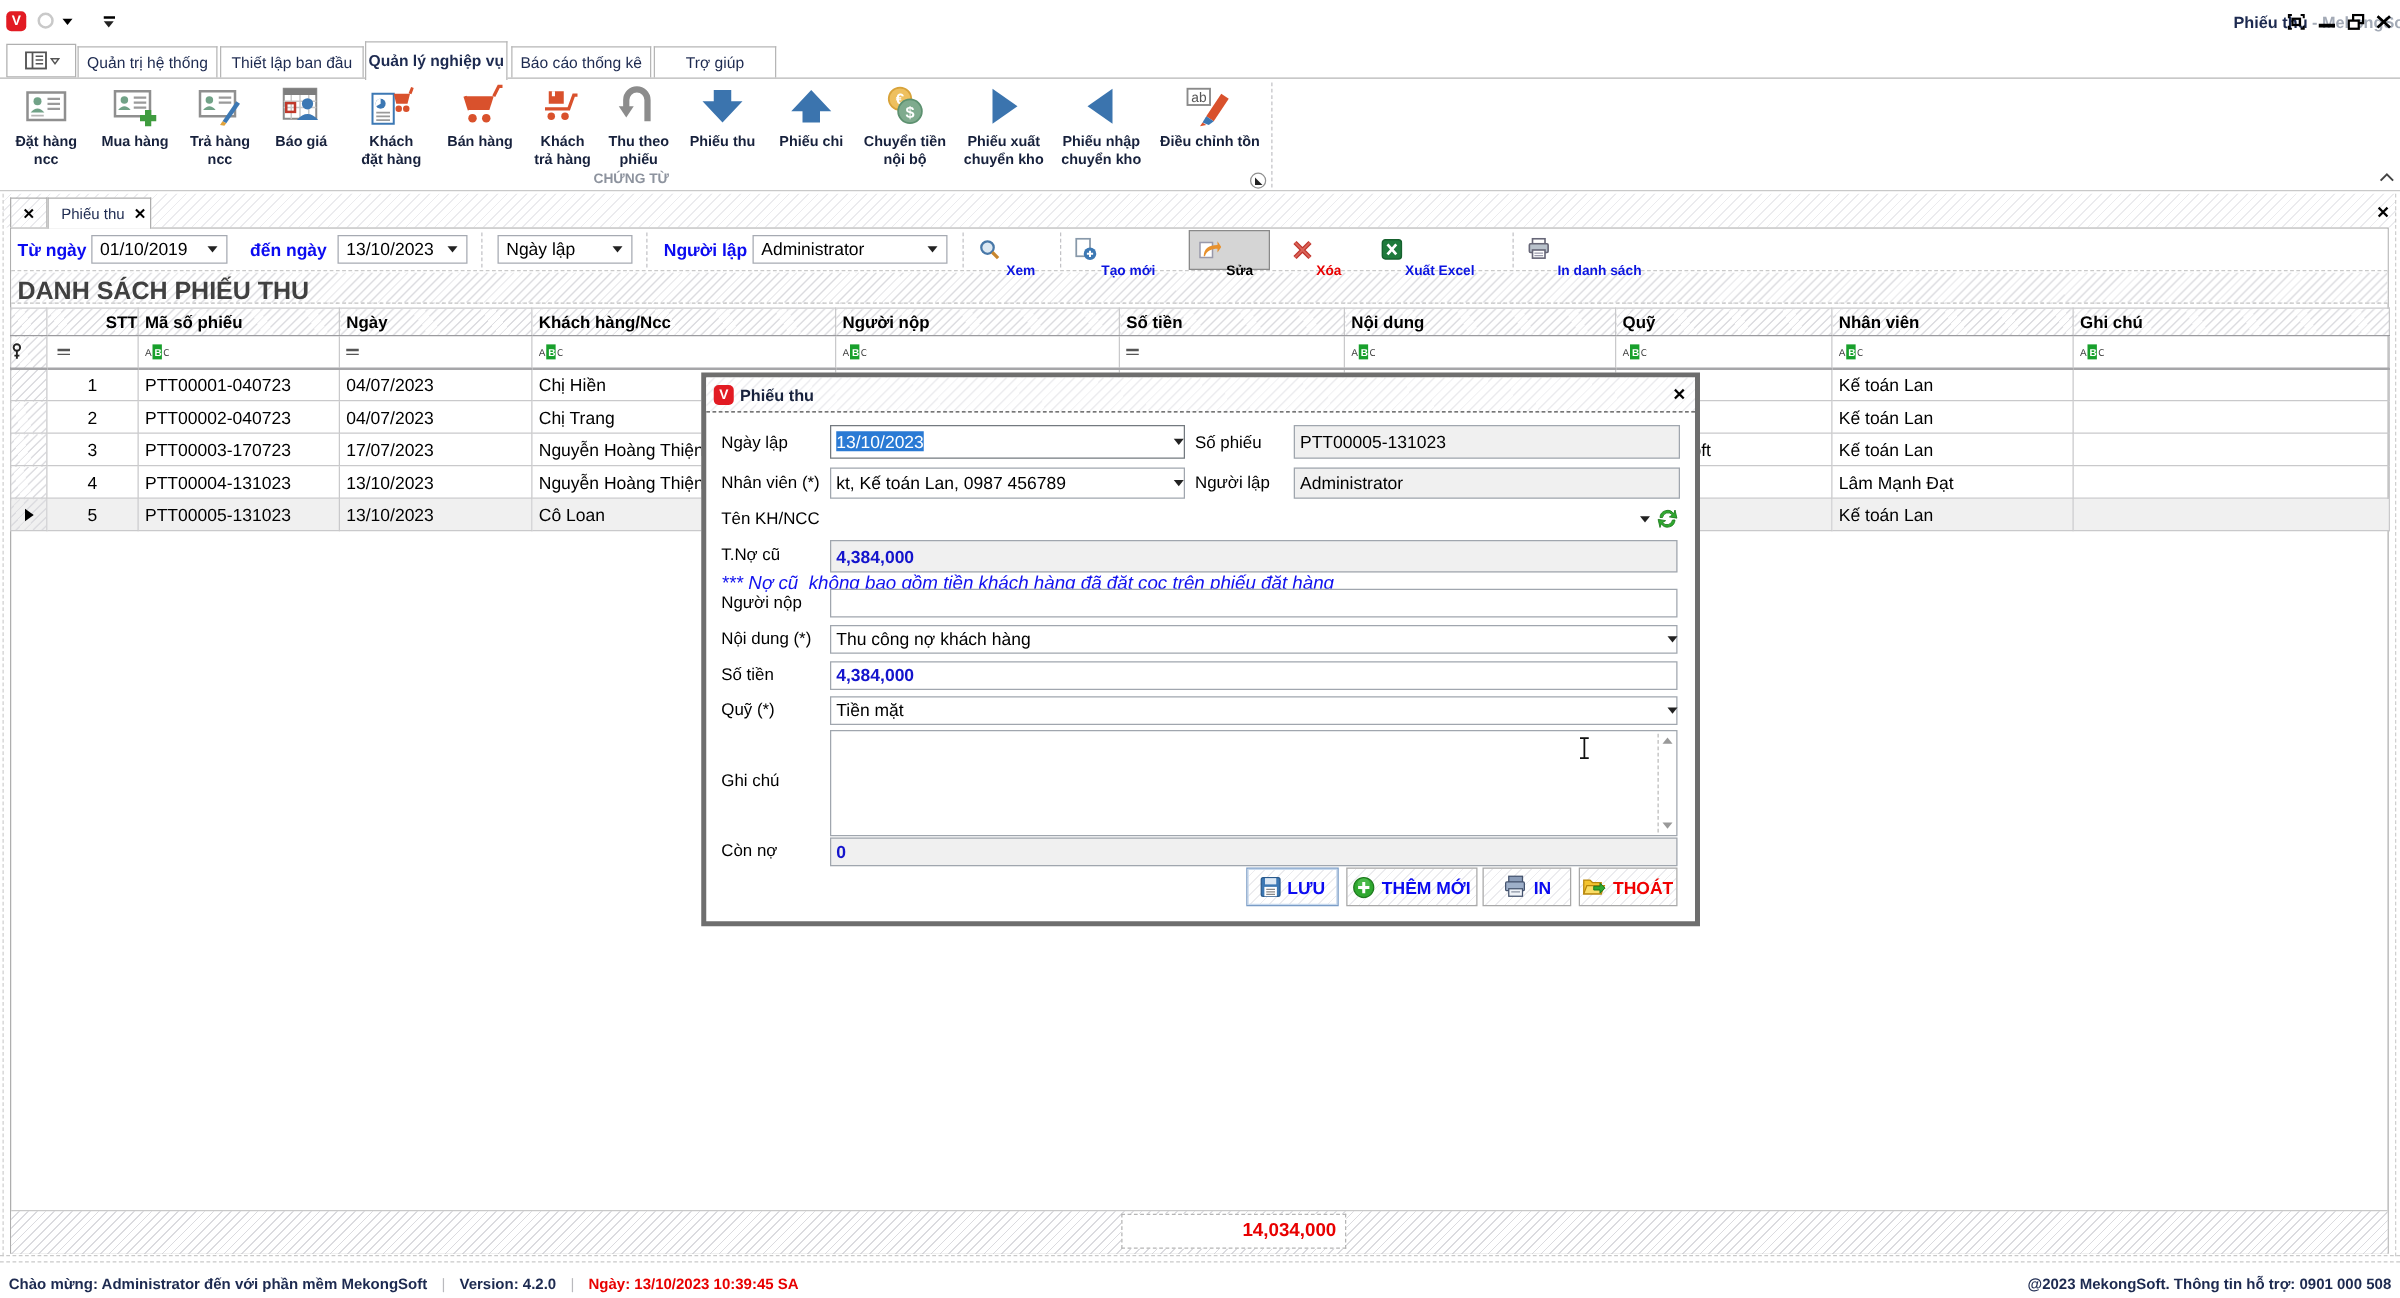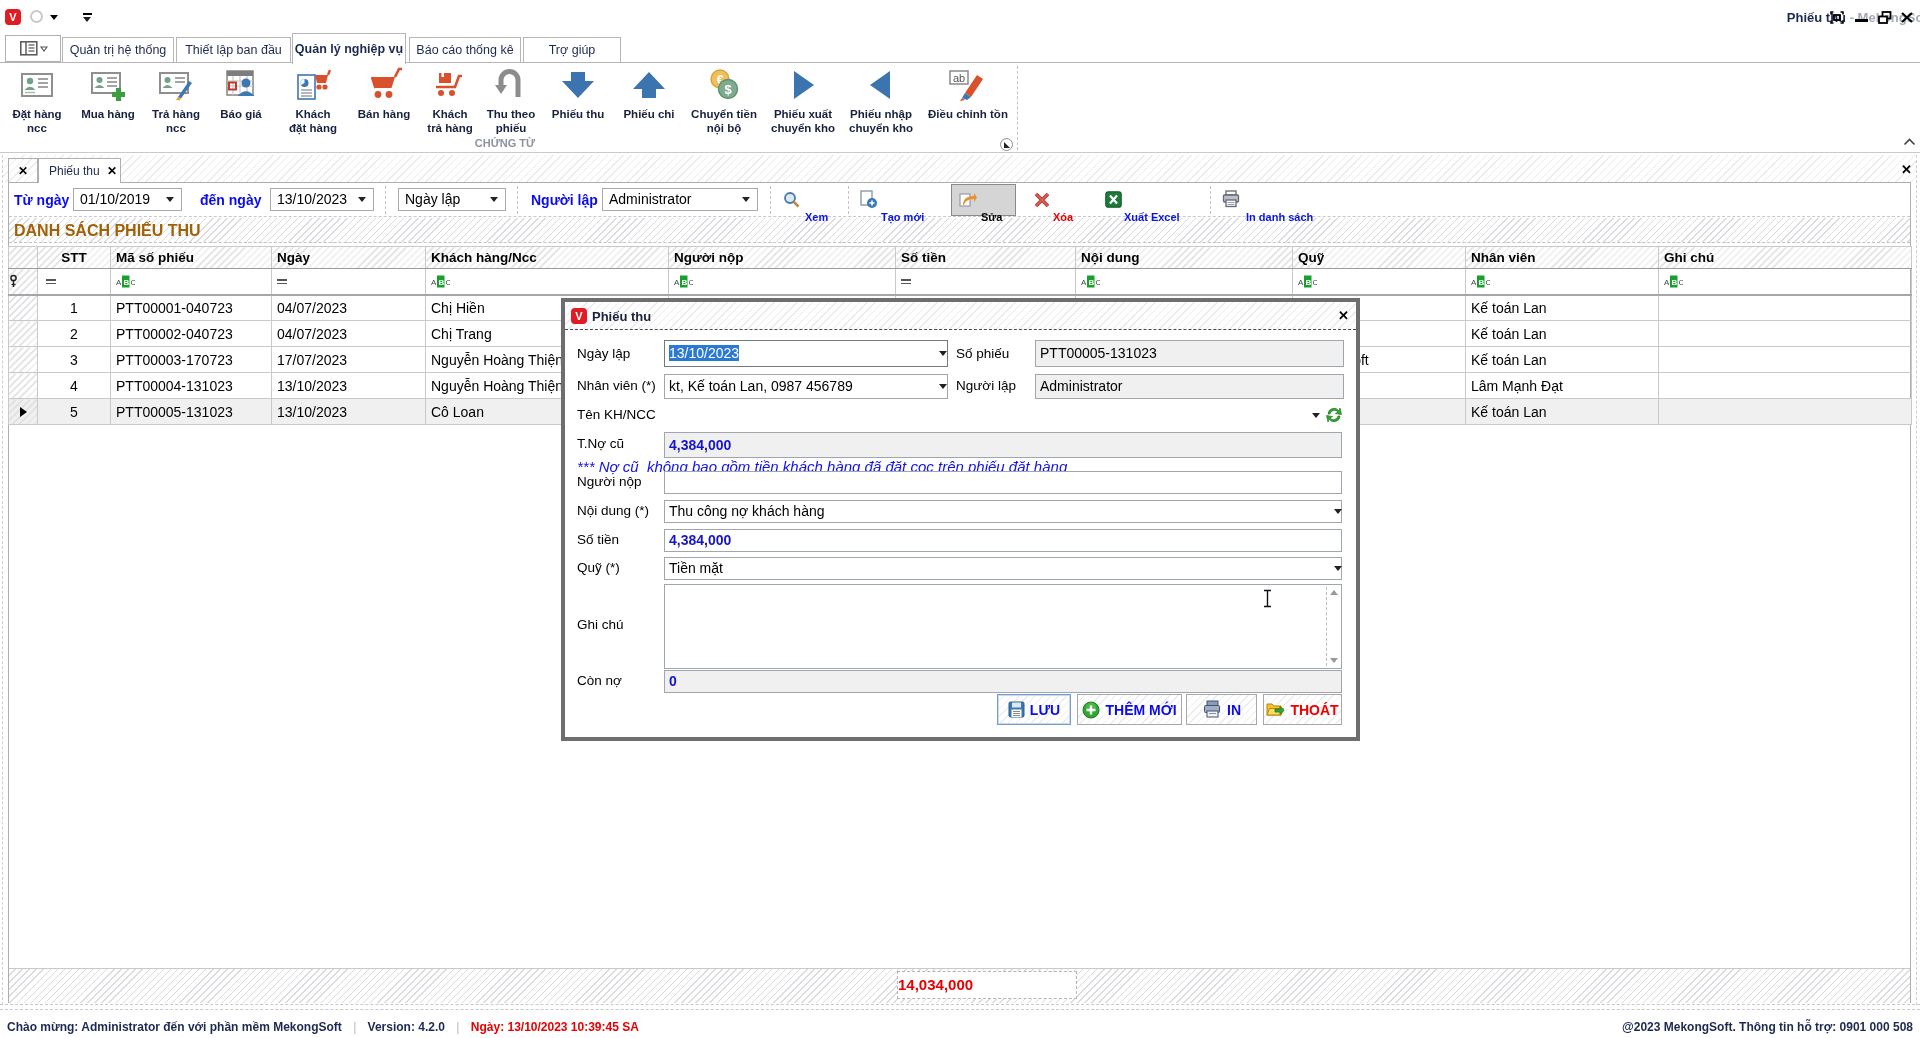--- a/index.html
+++ b/index.html
@@ -315,24 +315,24 @@
 <svg class="abs" style="left:1222px;top:190px;z-index:2;" width="18" height="18" viewBox="0 0 18 18">
   <rect x="4" y="1" width="10" height="4" fill="#fff" stroke="#667" stroke-width="1.3"></rect>
   <rect x="1.5" y="5" width="15" height="7" rx="1" fill="#b9c2cc" stroke="#667" stroke-width="1.3"></rect>
   <rect x="4" y="10" width="10" height="6.5" fill="#fff" stroke="#667" stroke-width="1.3"></rect>
   <line x1="5.5" y1="12.5" x2="12.5" y2="12.5" stroke="#99a" stroke-width="1"></line>
   <line x1="5.5" y1="14.5" x2="12.5" y2="14.5" stroke="#99a" stroke-width="1"></line>
 </svg>
 <div class="btxt" style="left:1246px;">In danh sách</div>
 
 <div class="abs hatch" style="left:9px;top:218px;width:1901px;height:25px;border-bottom:1px dashed #c2c2c2;"></div>
-<div class="abs bold" style="left:14px;top:222px;font-size:16px;color:#a16207;z-index:2;">DANH SÁCH PHIẾU THU</div>
+<div class="abs bold" style="left:14px;top:222px;font-size:20px;color:#404040;z-index:2;">DANH SÁCH PHIẾU THU</div>
 
 <div class="abs hatch" style="left:9px;top:968px;width:1901px;height:35px;border-top:1px solid #c9c9c9;"></div>
-<div class="abs" style="left:897px;top:971px;width:180px;height:28px;background:#fff;border:1px dashed #b5b5b5;line-height:26px;padding-right:7px;font-size:15px;font-weight:bold;color:#e80000;">14,034,000</div>
+<div class="abs" style="left:897px;top:971px;width:180px;height:28px;background:#fff;border:1px dashed #b5b5b5;text-align:right;line-height:26px;padding-right:7px;font-size:15px;font-weight:bold;color:#e80000;">14,034,000</div>
 
 <style>
 #gtab { position:absolute; left:8px; top:246px; width:1903px; border-collapse:collapse; table-layout:fixed; font-size:14px; color:#000; z-index:2; }
 #gtab td { border:1px solid #c9c9cb; padding:0 0 0 5px; white-space:nowrap; overflow:hidden; height:26px; }
 #gtab tr.flt td { border-bottom:2px solid #a6a6a9; }
 #gtab tr.hdr td { background:repeating-linear-gradient(135deg,#ffffff 0px,#ffffff 4px,#dbdbdf 4px,#dbdbdf 5px); font-weight:bold; height:22px; border-bottom:1px solid #9b9b9f; font-size:13.5px; }
 #gtab td.ind { background:repeating-linear-gradient(135deg,#ffffff 0px,#ffffff 4px,#dbdbdf 4px,#dbdbdf 5px); padding:0; }
 #gtab tr.sel td { background:#f0f0f0; }
 #gtab tr.sel td.ind { background:repeating-linear-gradient(135deg,#f0f0f0 0px,#f0f0f0 4px,#dadade 4px,#dadade 5px); }
 .eqi { display:inline-block; width:10px; }
@@ -348,21 +348,21 @@
       <col style="width:227px">
       <col style="width:180px">
       <col style="width:217px">
       <col style="width:173px">
       <col style="width:193px">
       <col style="width:253px">
     </colgroup>
 <tbody>
       <tr class="hdr">
         <td class="ind"></td>
-        <td style="text-align:center;padding:0;">STT</td>
+        <td style="text-align:right;padding:0;">STT</td>
         <td>Mã số phiếu</td>
         <td>Ngày</td>
         <td>Khách hàng/Ncc</td>
         <td>Người nộp</td>
         <td>Số tiền</td>
         <td>Nội dung</td>
         <td>Quỹ</td>
         <td>Nhân viên</td>
         <td>Ghi chú</td>
       </tr>

